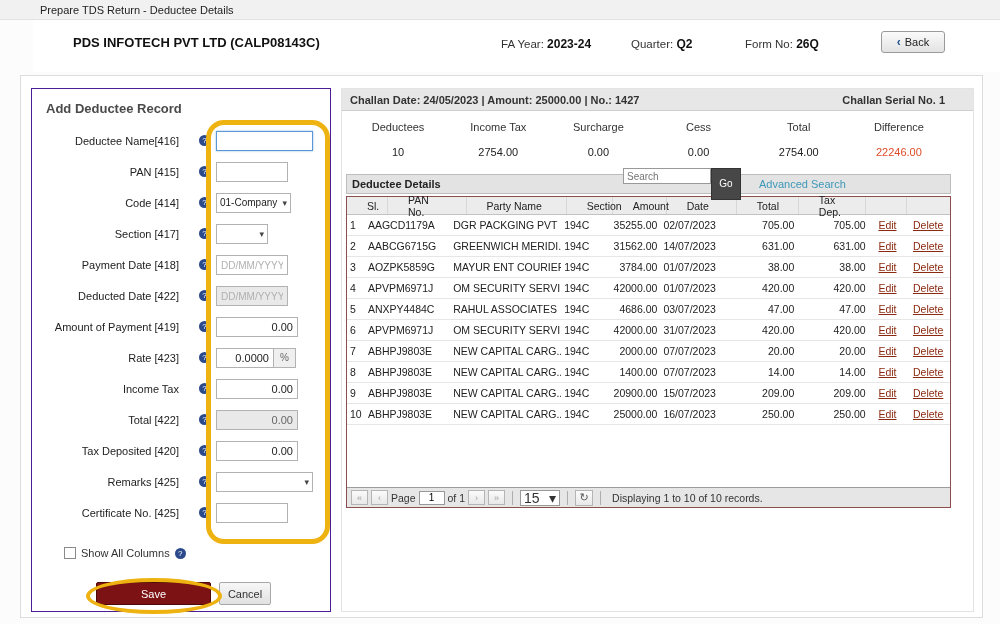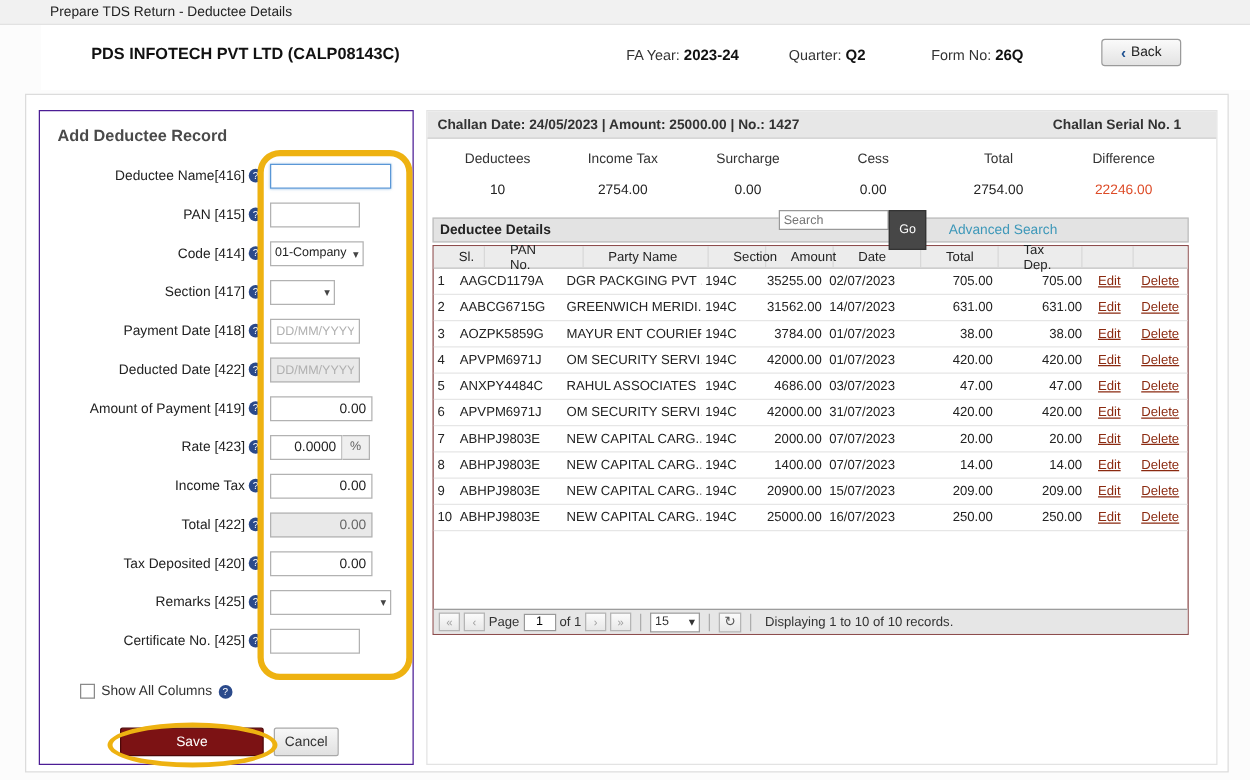--- a/index.html
+++ b/index.html
@@ -36,21 +36,21 @@
     background:#fff; border:1px solid #dcdcdc;
   }
   
   .left-panel {
     position:absolute; left:10px; top:12px; width:300px; height:524px;
     border:1px solid #4c1d95; background:#fff;
   }
   .panel-title { margin:12px 0 0 14px; font-size:13px; font-weight:bold; color:#4a4a4a; }
   #form-fields { margin-top:14px; }
   .form-row { display:flex; align-items:center; height:21px; margin-bottom:10px; }
-  .label-cell { width:178px; display:flex; justify-content:flex-end; align-items:center; gap:3px;
+  .label-cell { width:178px; display:flex; justify-content:flex-end; align-items:center; gap:20px;
     font-size:11px; color:#222; }
   .info-icon { width:11px; height:11px; min-width:11px; border-radius:50%; background:#2b4a8b; color:#fff;
     font-size:8px; line-height:11px; text-align:center; display:inline-block; }
   .ctl { height:20px; border:1px solid #b2b2b2; font-size:11px; padding:0 4px; margin-left:6px;
     font-family:inherit; color:#222; background:#fff; }
   .ctl::placeholder { color:#b0b0b0; font-size:10px; }
   .ctl.num { text-align:right; }
   .ctl.dis { background:#e9e9e9; color:#666; }
   .ctl.focus { border-color:#5a97d6; box-shadow:0 0 2px rgba(74,143,212,.6); }
   .select { height:20px; border:1px solid #b2b2b2; margin-left:6px; background:#fff;
@@ -103,21 +103,21 @@
   .thead .c4,.thead .c5,.thead .c6,.thead .c7 { justify-content:flex-start; text-align:left; }
   .rlink { color:var(--row-link,#8b2a10); text-decoration:underline; cursor:pointer; }
   .spacer { flex:1; }
   .pager { height:20px; background:#e6e6e6; border-top:1px solid #9c9c9c; display:flex;
     align-items:center; padding:0 4px; gap:3px; font-size:10.5px; color:#333; }
   .pbtn { width:17px; height:15px; border:1px solid #b5b5b5; background:linear-gradient(#fbfbfb,#e8e8e8);
     color:#a0a0a0; font-size:9px; display:flex; align-items:center; justify-content:center; cursor:pointer; }
   .page-input { width:26px; height:14px; border:1px solid #999; text-align:center; font-size:10px; font-family:inherit; }
   .vsep { width:1px; height:14px; background:#adadad; margin:0 4px; }
   .size-select { width:40px; height:16px; border:1px solid #999; background:#fff; display:flex;
-    align-items:center; justify-content:space-between; padding:0 3px; font-size:10px; cursor:pointer; }
+    align-items:center; justify-content:space-between; padding:0 3px; font-size:14px; cursor:pointer; }
   .refresh-btn { width:18px; height:16px; border:1px solid #b5b5b5; background:linear-gradient(#fbfbfb,#e8e8e8);
     color:#555; font-size:11px; display:flex; align-items:center; justify-content:center; cursor:pointer; }
   .pstatus { margin-left:4px; font-size:10.5px; color:#333; }
   
   .hl-rect { position:absolute; left:206px; top:120px; width:124px; height:424px;
     border:5px solid var(--highlight,#eeb211); border-radius:18px; pointer-events:none; z-index:50; }
   .hl-oval { position:absolute; left:86px; top:578px; width:136px; height:36px;
     border:4px solid var(--highlight,#eeb211); border-radius:50%; pointer-events:none; z-index:50; }
 </style>
 </head>

